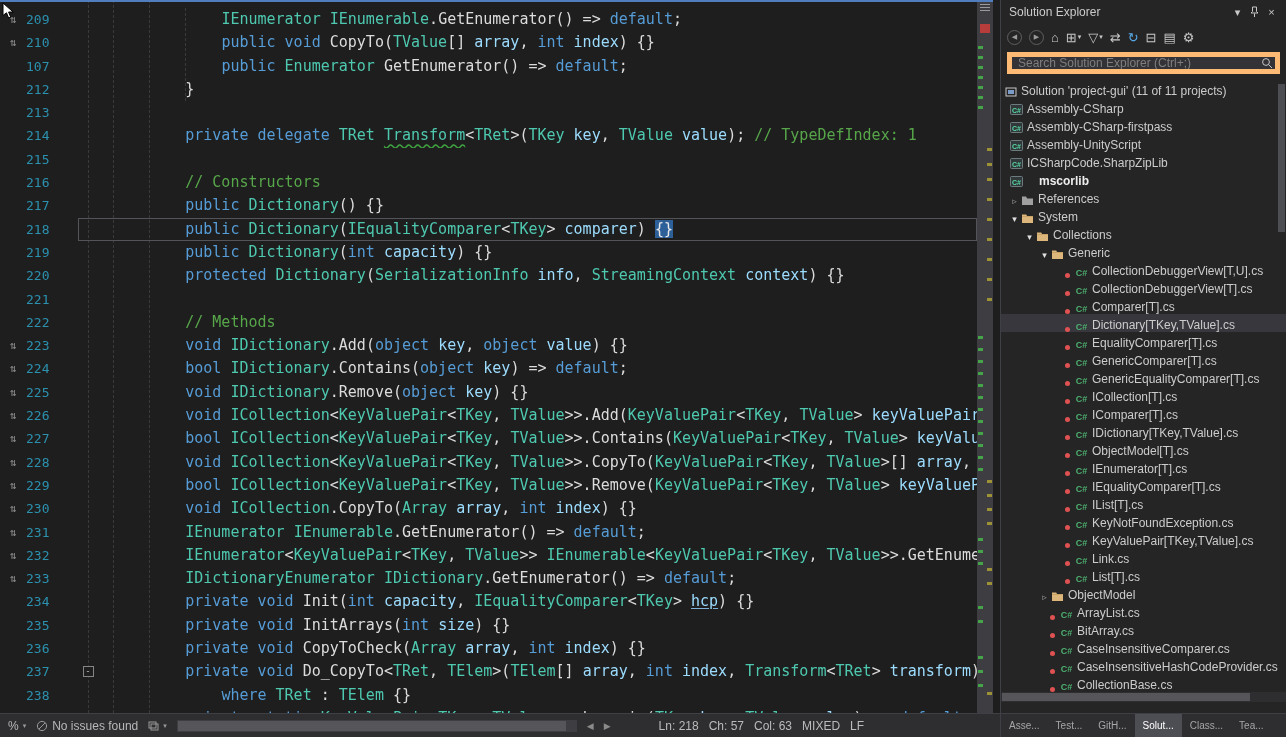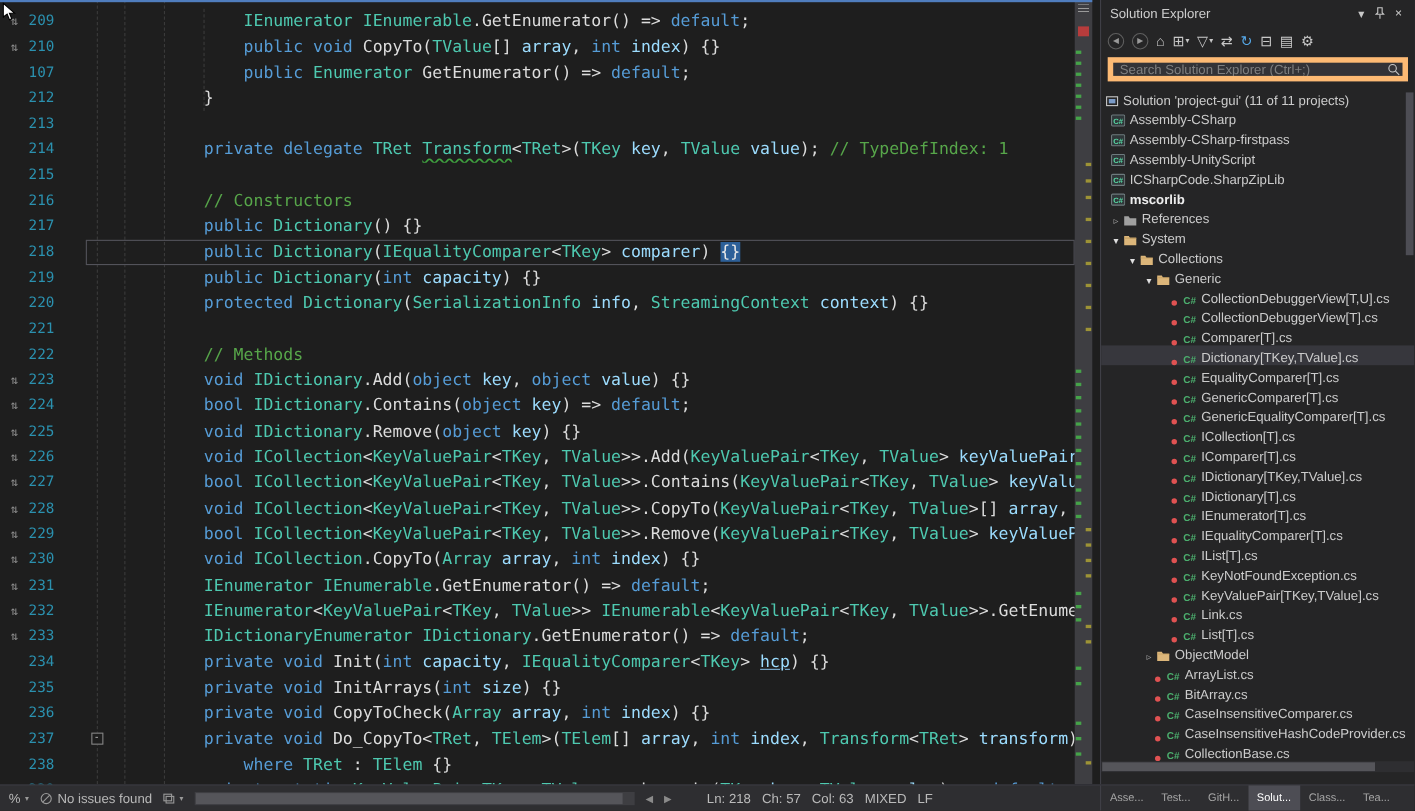--- a/index.html
+++ b/index.html
@@ -65,21 +65,21 @@
 
   
   .bottom-strip{height:24px;display:flex;background:#2E2E31;border-top:1px solid #3F3F46}
   .status-left{flex:1;display:flex;align-items:center;font-size:12px;color:#B8B8B8;padding-left:8px;gap:10px}
   .zoom,.health,.mopts{display:inline-flex;align-items:center;gap:4px}
   .mini{font-size:7px;color:#9A9A9A}
   .h-scroll{width:400px;height:12px;background:#3E3E42;position:relative}
   .h-thumb{position:absolute;left:1px;top:1px;height:10px;width:388px;background:#55555A}
   .sb-arrow{color:#8A8A8A;font-size:9px}
   .sb-item{color:#BBBBBB}
-  .sb-item.ln{margin-left:22px}
+  .sb-item.ln{margin-left:38px}
   .panel-tabs{width:286px;display:flex;align-items:stretch;border-left:1px solid #3F3F46}
   .ptab{padding:3px 8px;font-size:10px;color:#A6A6A6;display:flex;align-items:center}
   .ptab.active{background:#4D4D54;color:#FFFFFF}
 </style>
 </head>
 <body>
 
 <div class="app">
   <div class="main">
 
@@ -424,21 +424,21 @@
           </div>
           <div class="tree-row" style="padding-left: 8px;">
             <span class="node-icon">
               <svg width="13" height="13" viewBox="0 0 13 13">
                 <rect x="0.5" y="1.5" width="12" height="10" rx="1" fill="#30383A" stroke="#6E7B7E"></rect>
                 <text x="6.5" y="9.5" font-size="7" fill="#57D9A4" text-anchor="middle" font-family="Liberation Sans,sans-serif" font-weight="bold">C#</text>
               </svg>
             </span>
             <span class="node-label">ICSharpCode.SharpZipLib</span>
           </div>
-          <div class="tree-row" style="padding-left: 8px;">
+          <div class="tree-row" style="padding-left: 8px; gap: 12px;">
             <span class="node-icon">
               <svg width="13" height="13" viewBox="0 0 13 13">
                 <rect x="0.5" y="1.5" width="12" height="10" rx="1" fill="#30383A" stroke="#6E7B7E"></rect>
                 <text x="6.5" y="9.5" font-size="7" fill="#57D9A4" text-anchor="middle" font-family="Liberation Sans,sans-serif" font-weight="bold">C#</text>
               </svg>
             </span>
             <span class="node-label bold">mscorlib</span>
           </div>
           <div class="tree-row" style="padding-left: 8px;">
             <span class="tw c">▹</span>
@@ -558,21 +558,21 @@
               <span class="cs-glyph">C#</span>
             </span>
             <span class="node-label">IDictionary[TKey,TValue].cs</span>
           </div>
           <div class="tree-row" style="padding-left: 53px;">
             <span class="tw "></span>
             <span class="sc-dot"></span>
             <span class="node-icon">
               <span class="cs-glyph">C#</span>
             </span>
-            <span class="node-label">IDictionary[T].cs</span>
+            <span class="node-label">ObjectModel[T].cs</span>
           </div>
           <div class="tree-row" style="padding-left: 53px;">
             <span class="tw "></span>
             <span class="sc-dot"></span>
             <span class="node-icon">
               <span class="cs-glyph">C#</span>
             </span>
             <span class="node-label">IEnumerator[T].cs</span>
           </div>
           <div class="tree-row" style="padding-left: 53px;">

